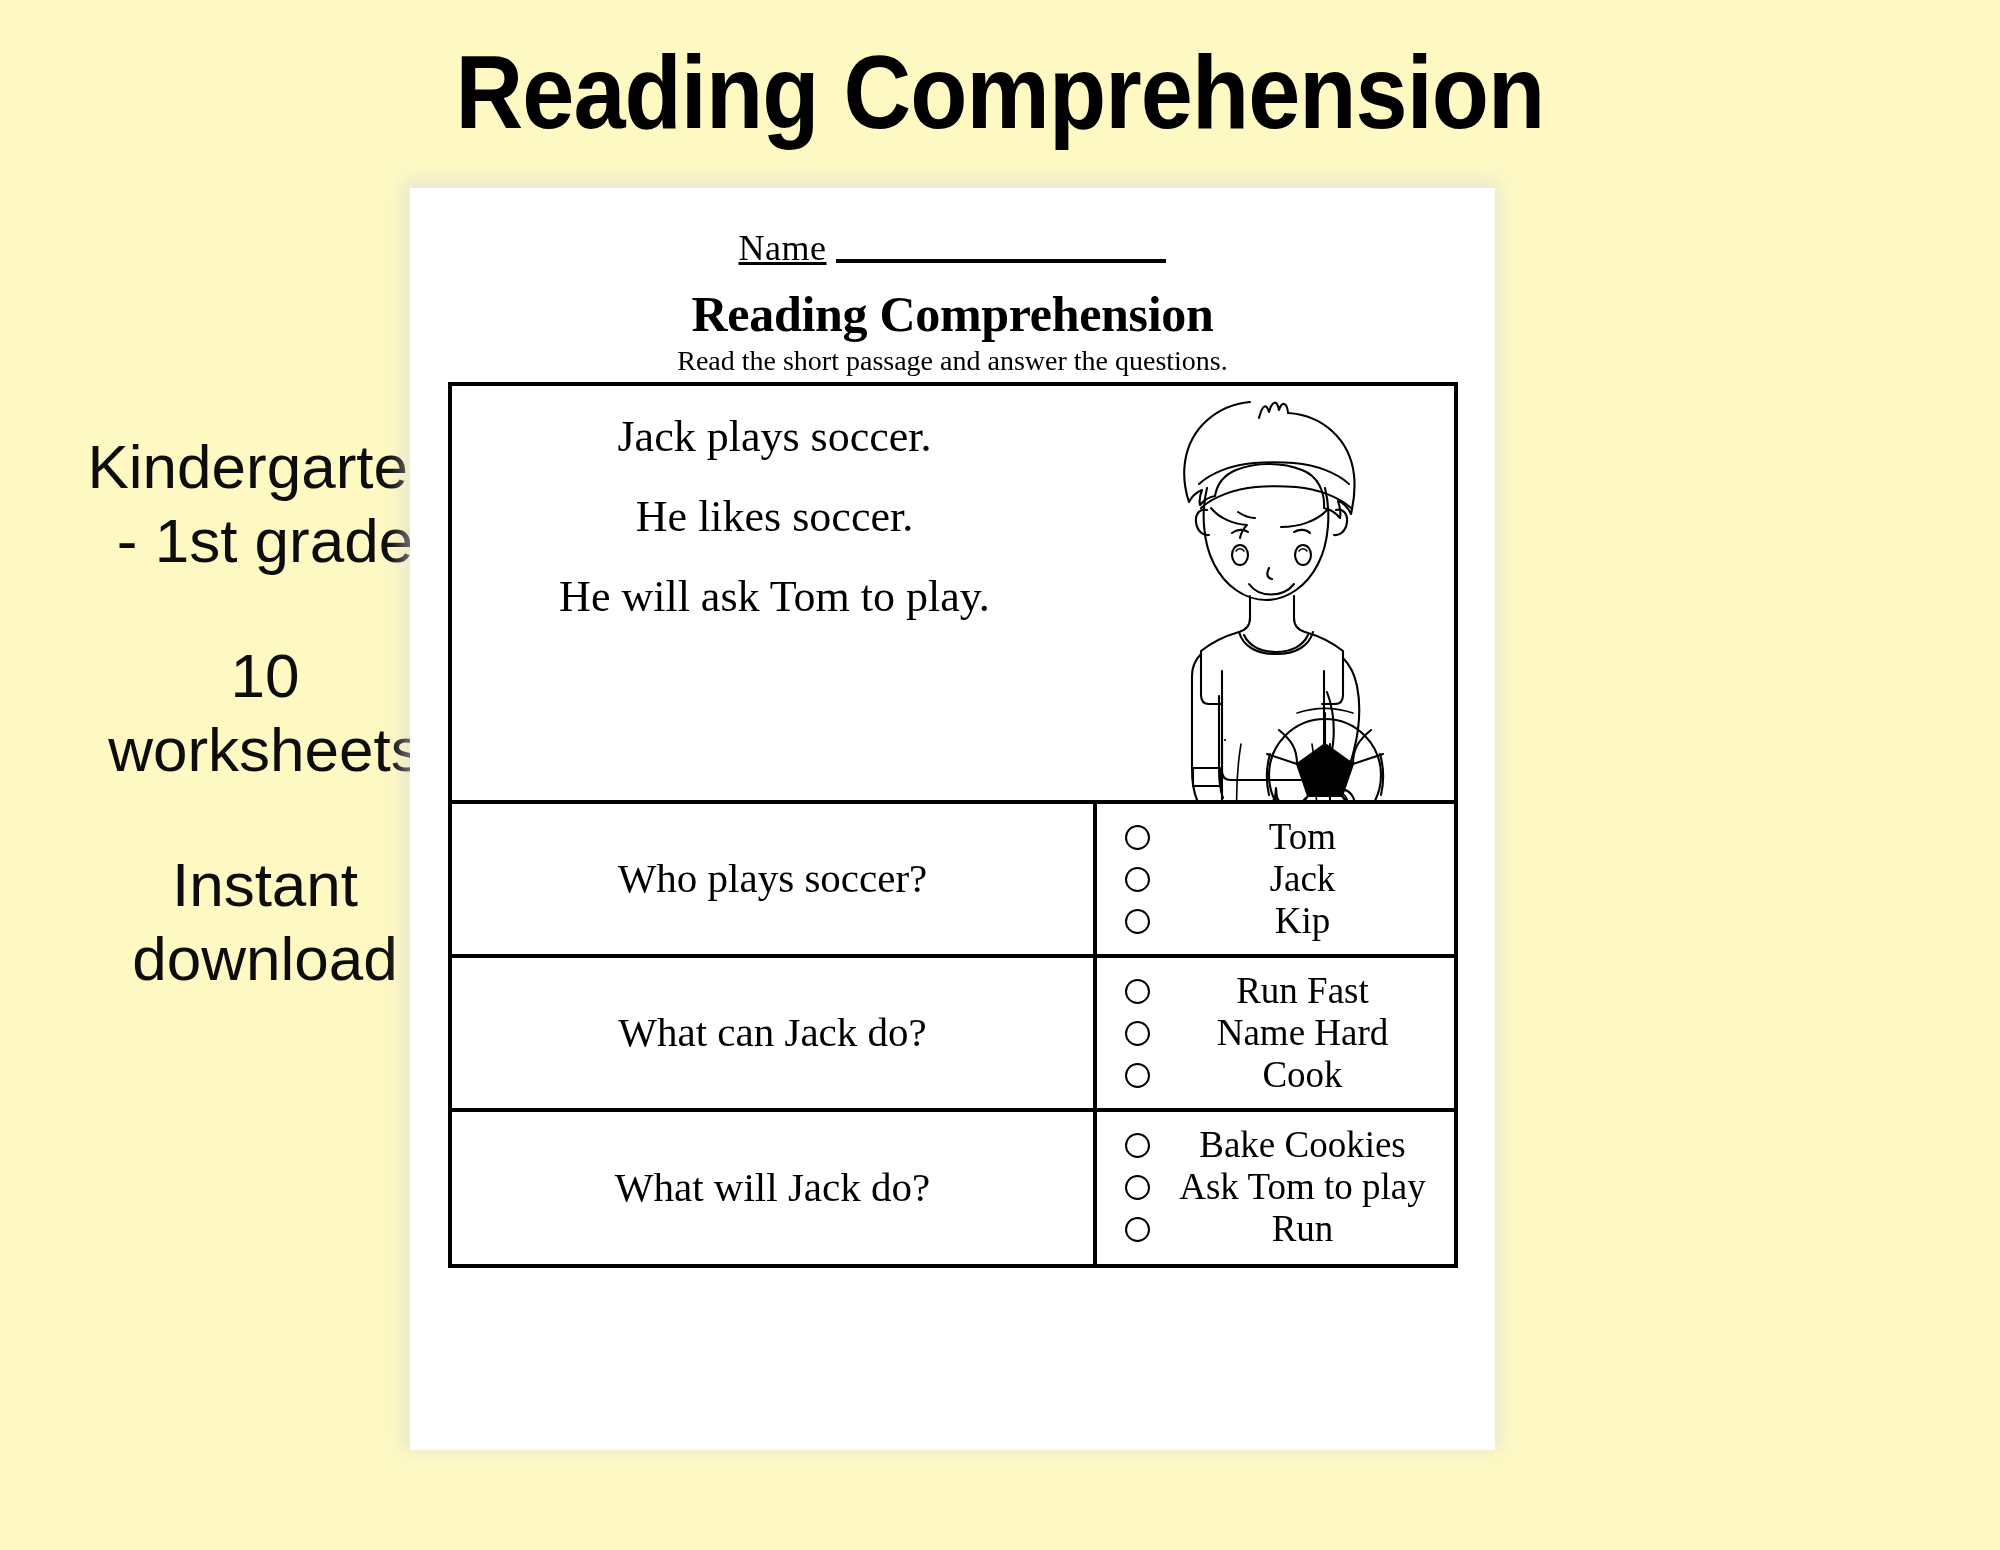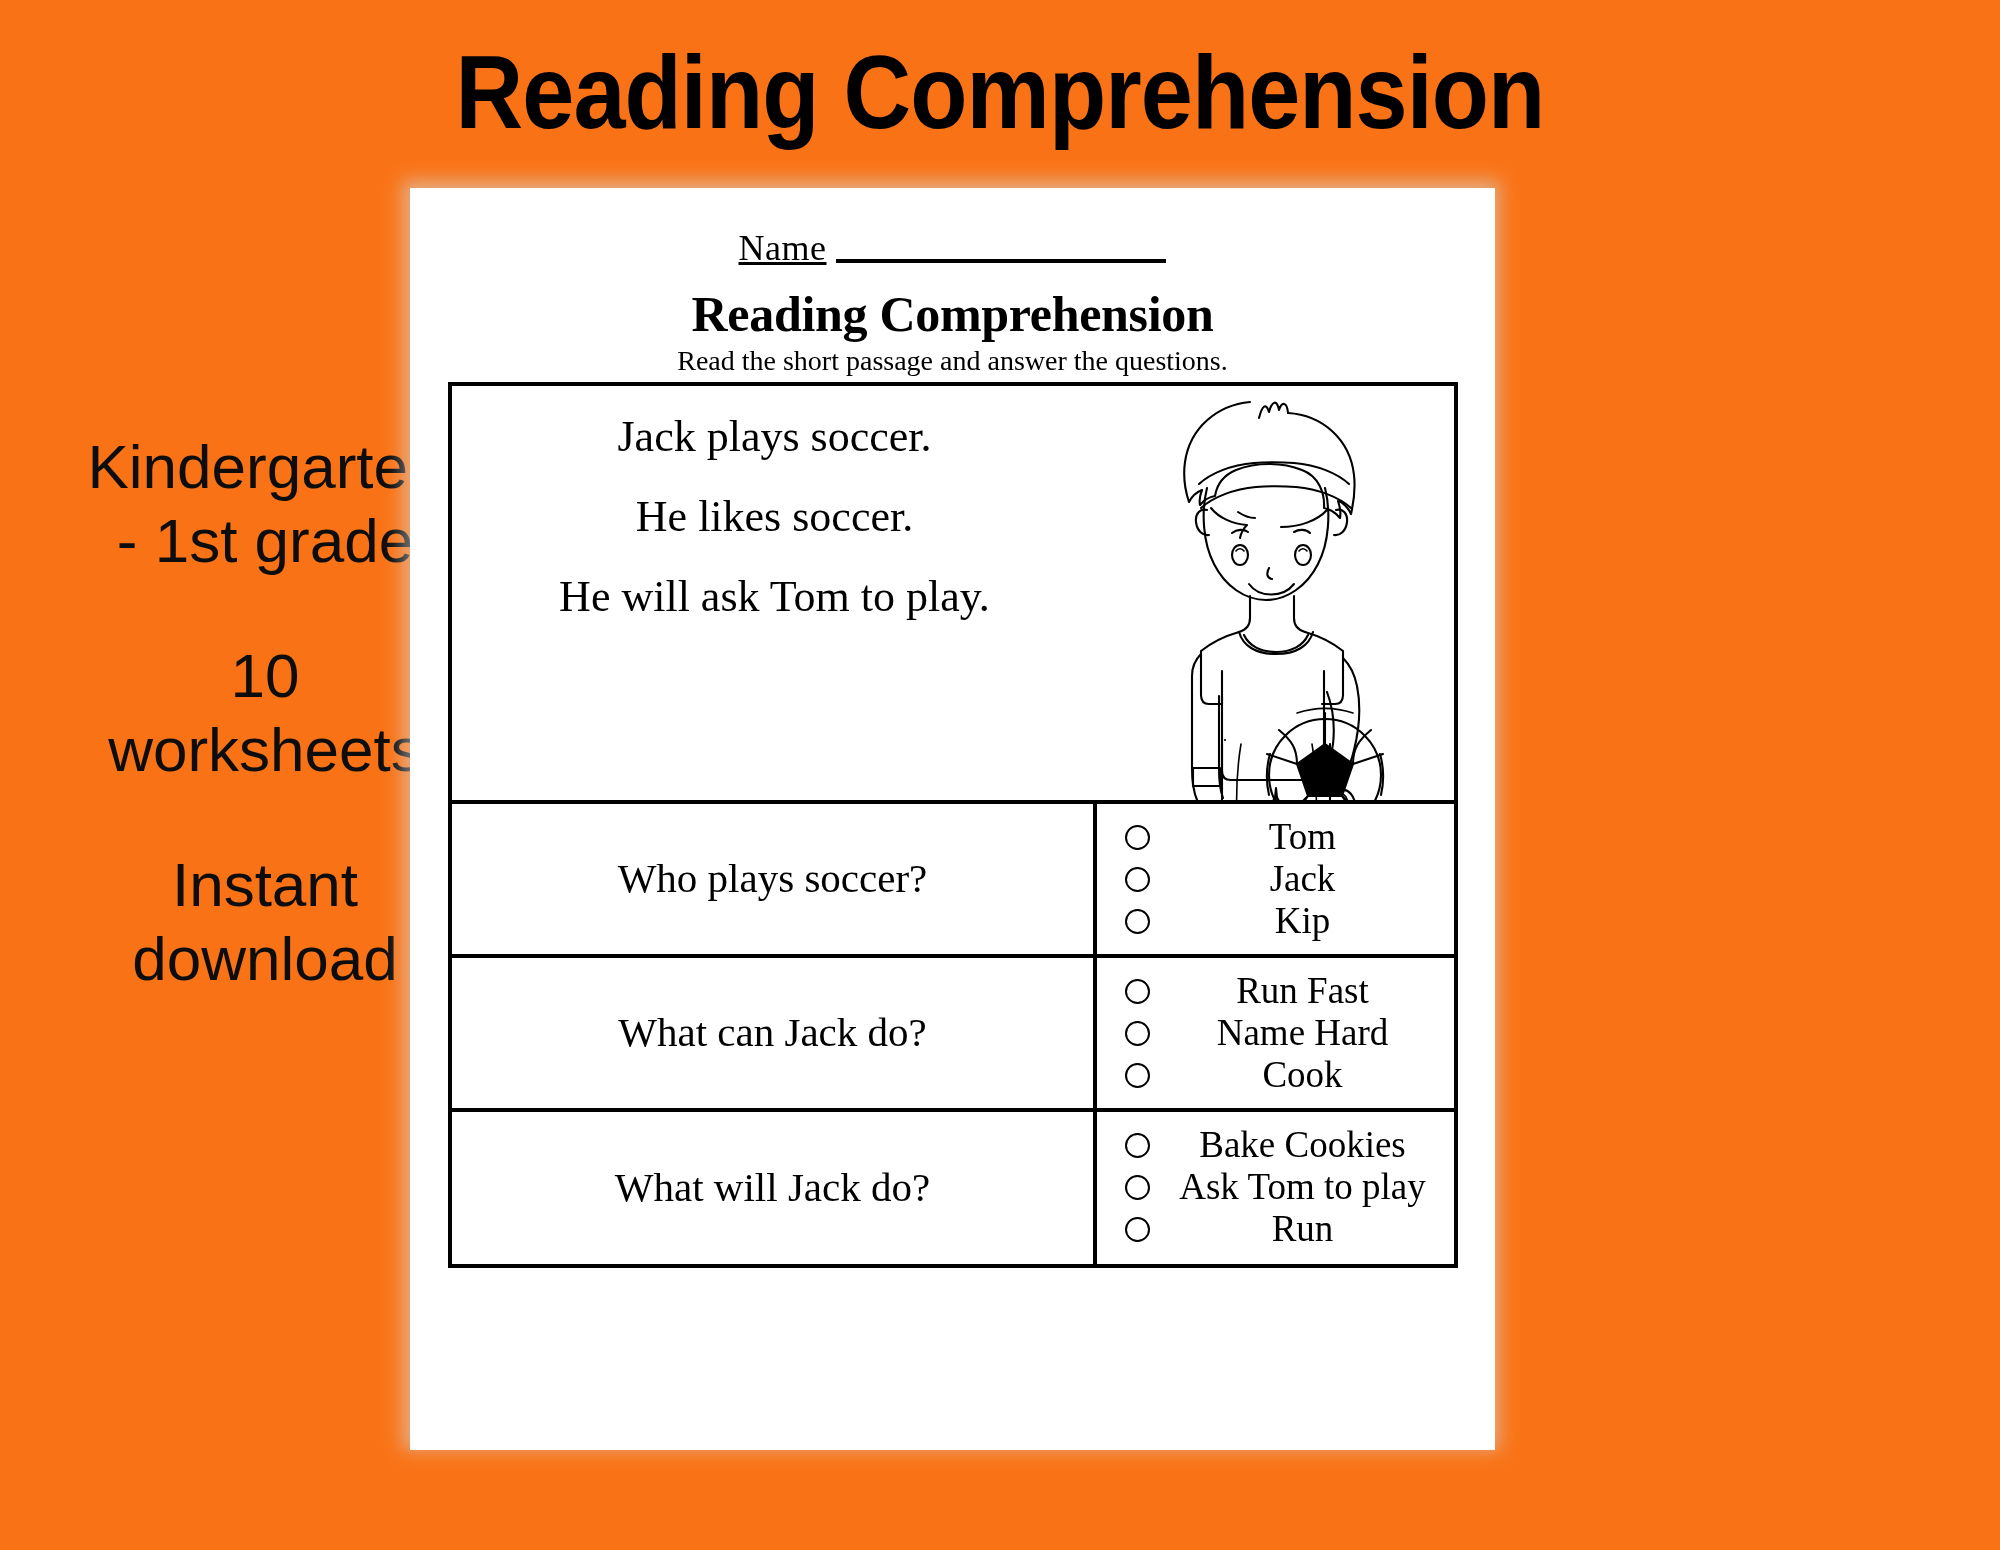--- a/index.html
+++ b/index.html
@@ -9,21 +9,21 @@
     height: 1550px;
     background: #ffffff;
     font-family: "Liberation Sans", sans-serif;
     overflow: hidden;
   }
 
   #stage {
     position: relative;
     width: 2000px;
     height: 1550px;
-    background: #f97316;
+    background: #fef9c3;
   }
 
   
   .promo-title {
     position: absolute;
     left: 0;
     top: 38px;
     width: 2000px;
     text-align: center;
     font-family: "Liberation Sans", sans-serif;

